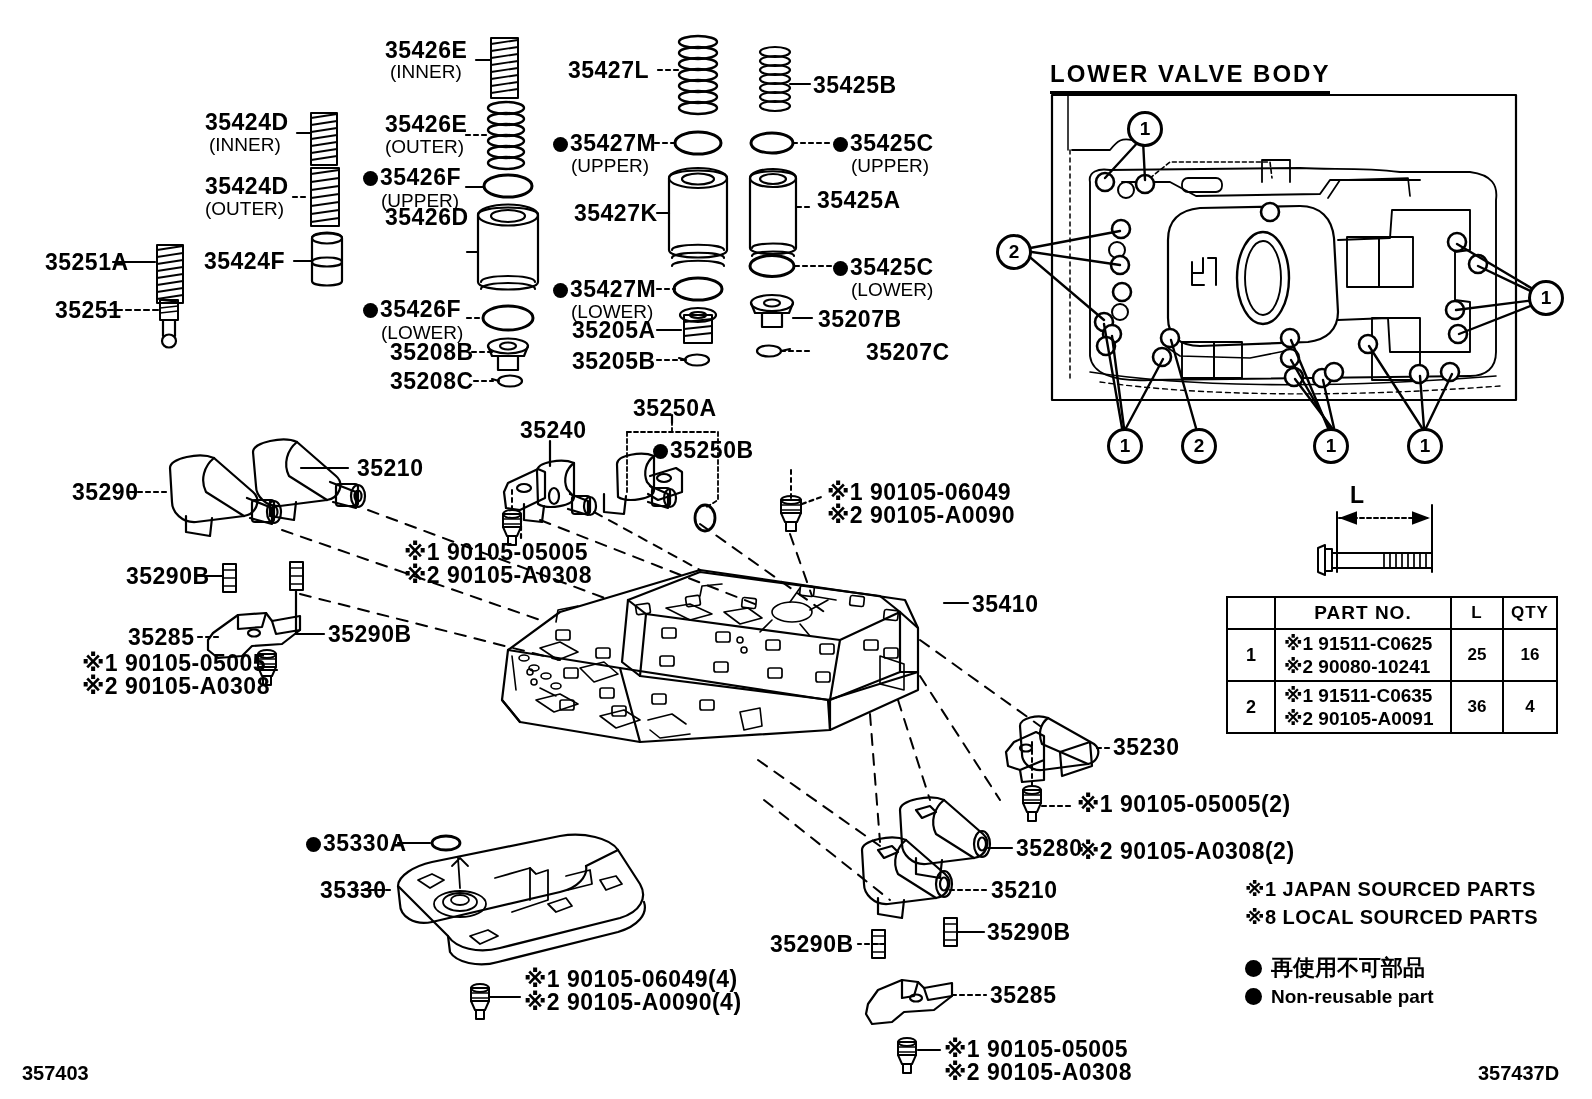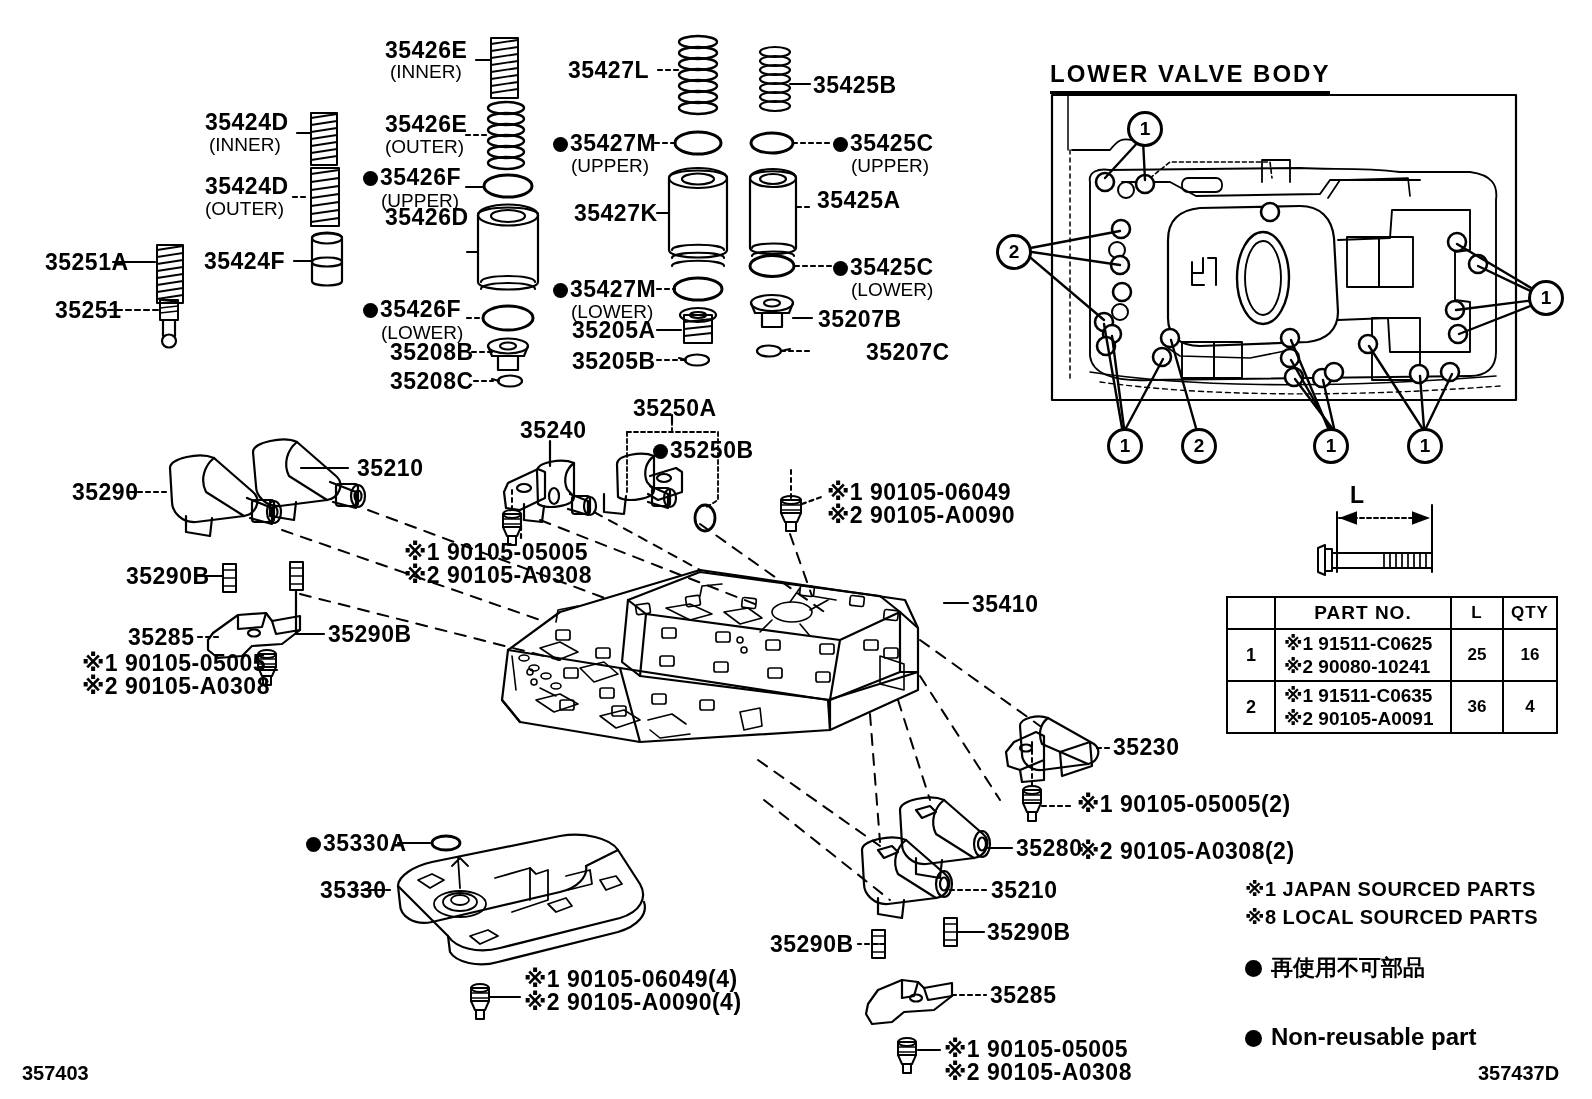--- a/index.html
+++ b/index.html
@@ -20,21 +20,21 @@
   .ptbl{position:absolute;border-collapse:collapse;font-family:"Liberation Sans","DejaVu Sans",sans-serif;}
   .ptbl td,.ptbl th{border:2px solid #000;text-align:center;font-weight:bold;}
   .ptbl .hd{font-size:19px;padding:4px 6px;letter-spacing:1px;}
   .ptbl .idx{font-size:18px;width:34px;}
   .ptbl .pno{font-size:19px;text-align:left;padding:2px 8px;line-height:23px;white-space:nowrap;}
   .ptbl .lv{font-size:17px;width:38px;}
   .ptbl .qv{font-size:17px;width:40px;}
   .legend{position:absolute;}
   .legend .ln{font-size:20px;font-weight:bold;line-height:28px;letter-spacing:.5px;white-space:nowrap;}
   .legend .jp{font-size:22px;font-weight:bold;line-height:30px;}
-  .legend .en{font-size:24px;font-weight:bold;line-height:28px;margin-top:40px;}
+  .legend .en{font-size:19px;font-weight:bold;line-height:28px;}
   .kdot{display:inline-block;width:17px;height:17px;border-radius:50%;background:#000;
         vertical-align:-2px;margin-right:9px;}
   .cnum{position:absolute;width:30px;height:30px;border:3px solid #000;border-radius:50%;
         background:#fff;font-size:19px;font-weight:bold;text-align:center;line-height:29px;}
 </style>
 </head>
 <body>
 
 <div class="stage">
 

